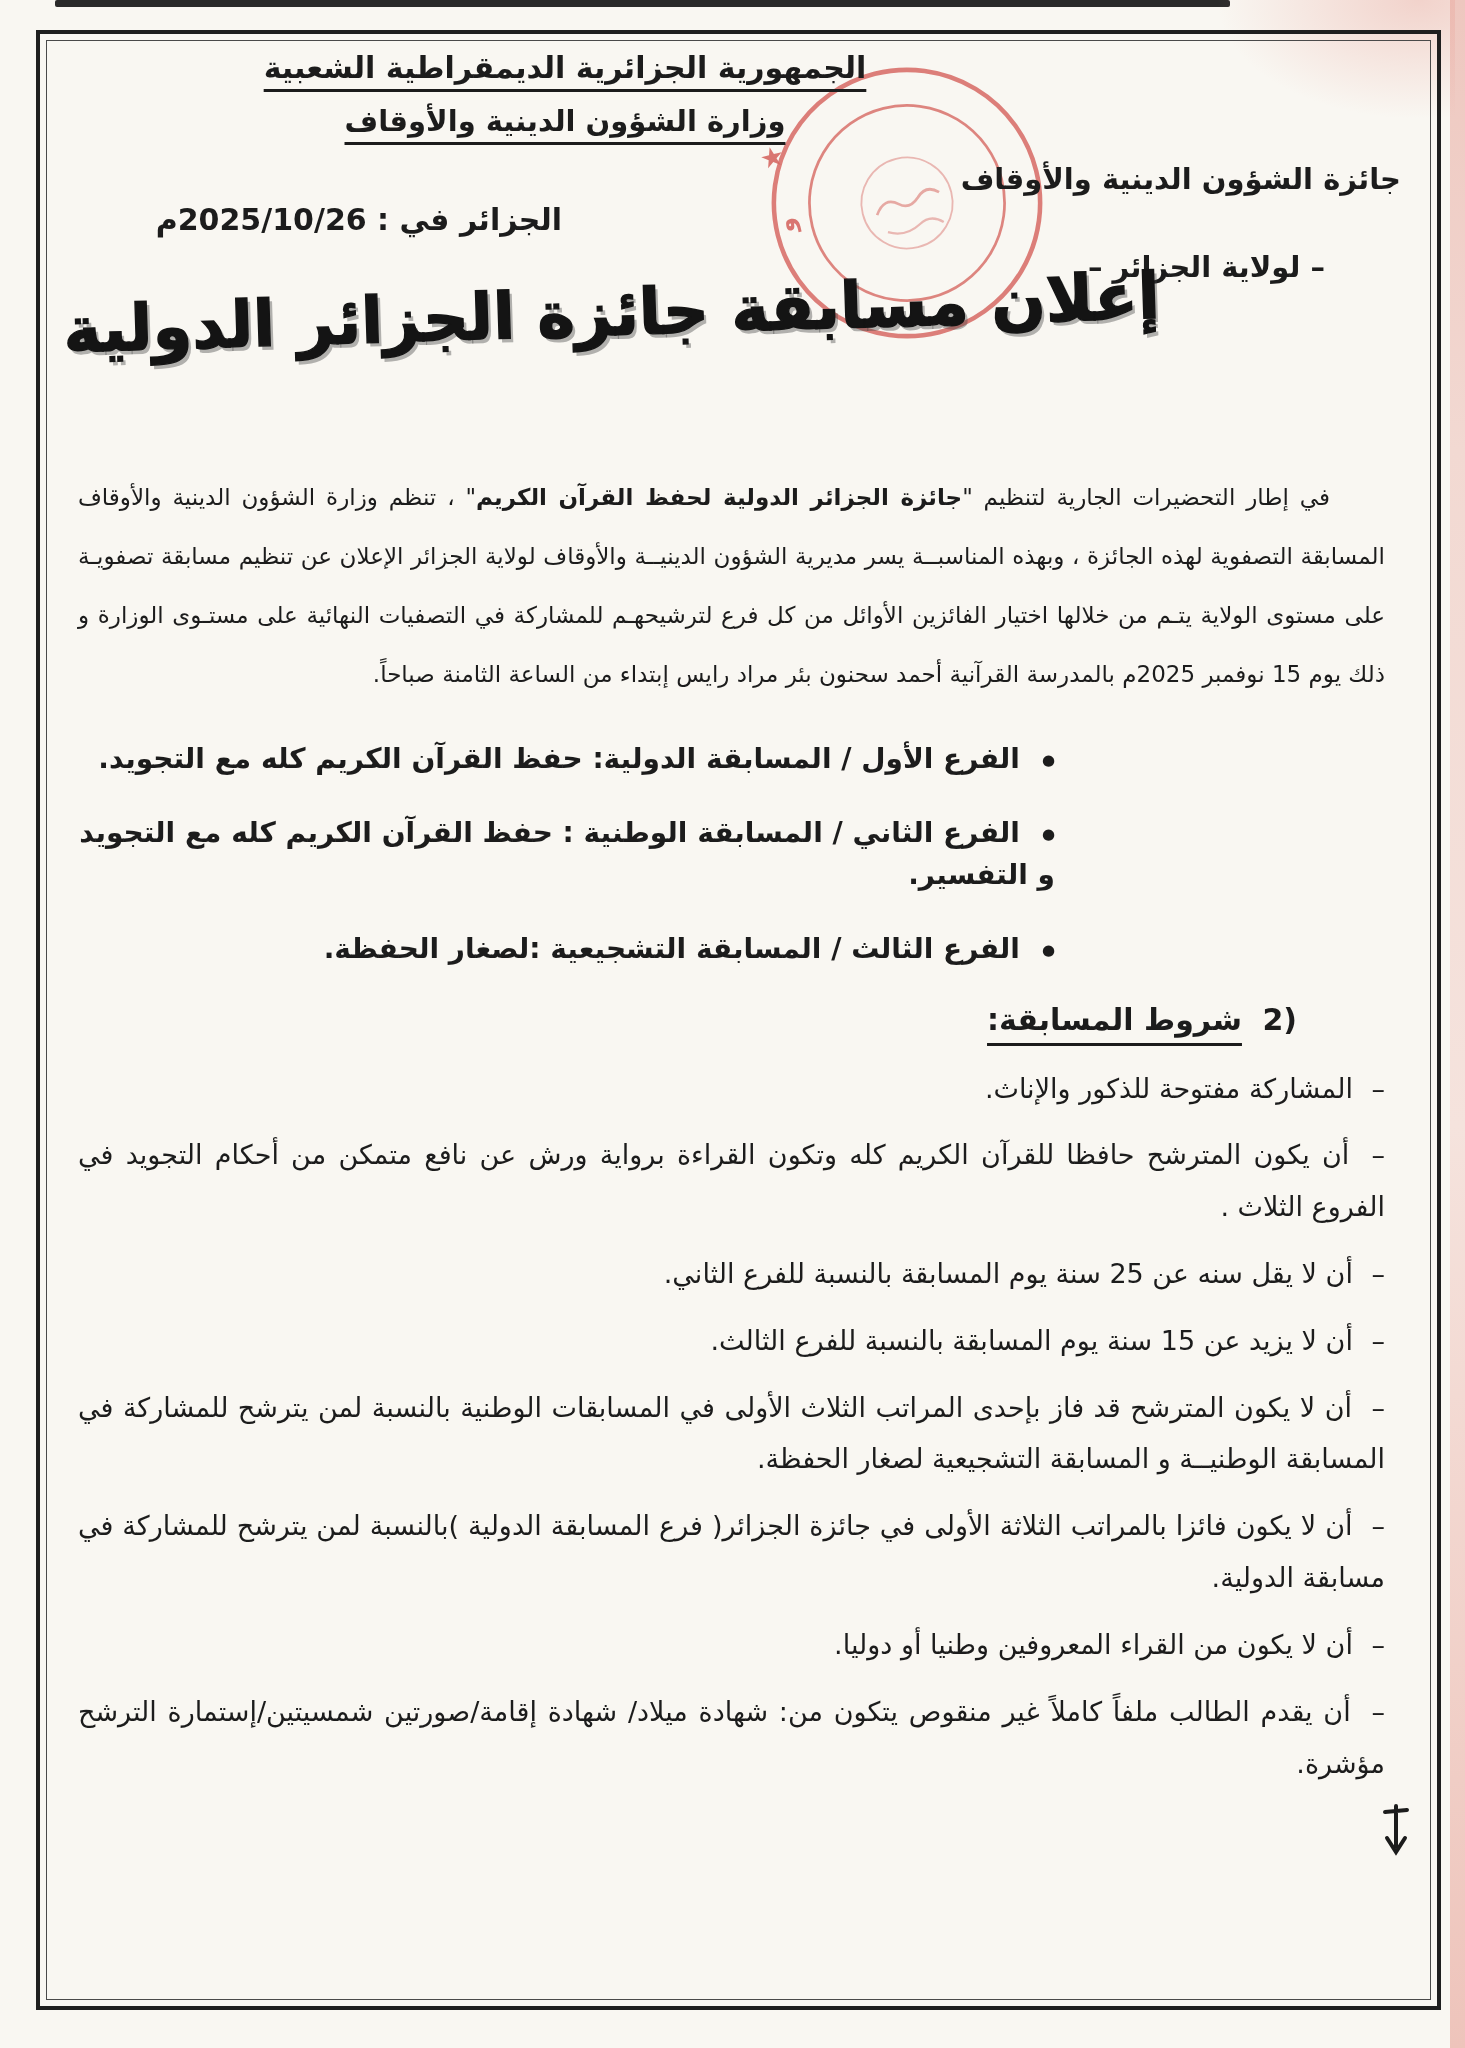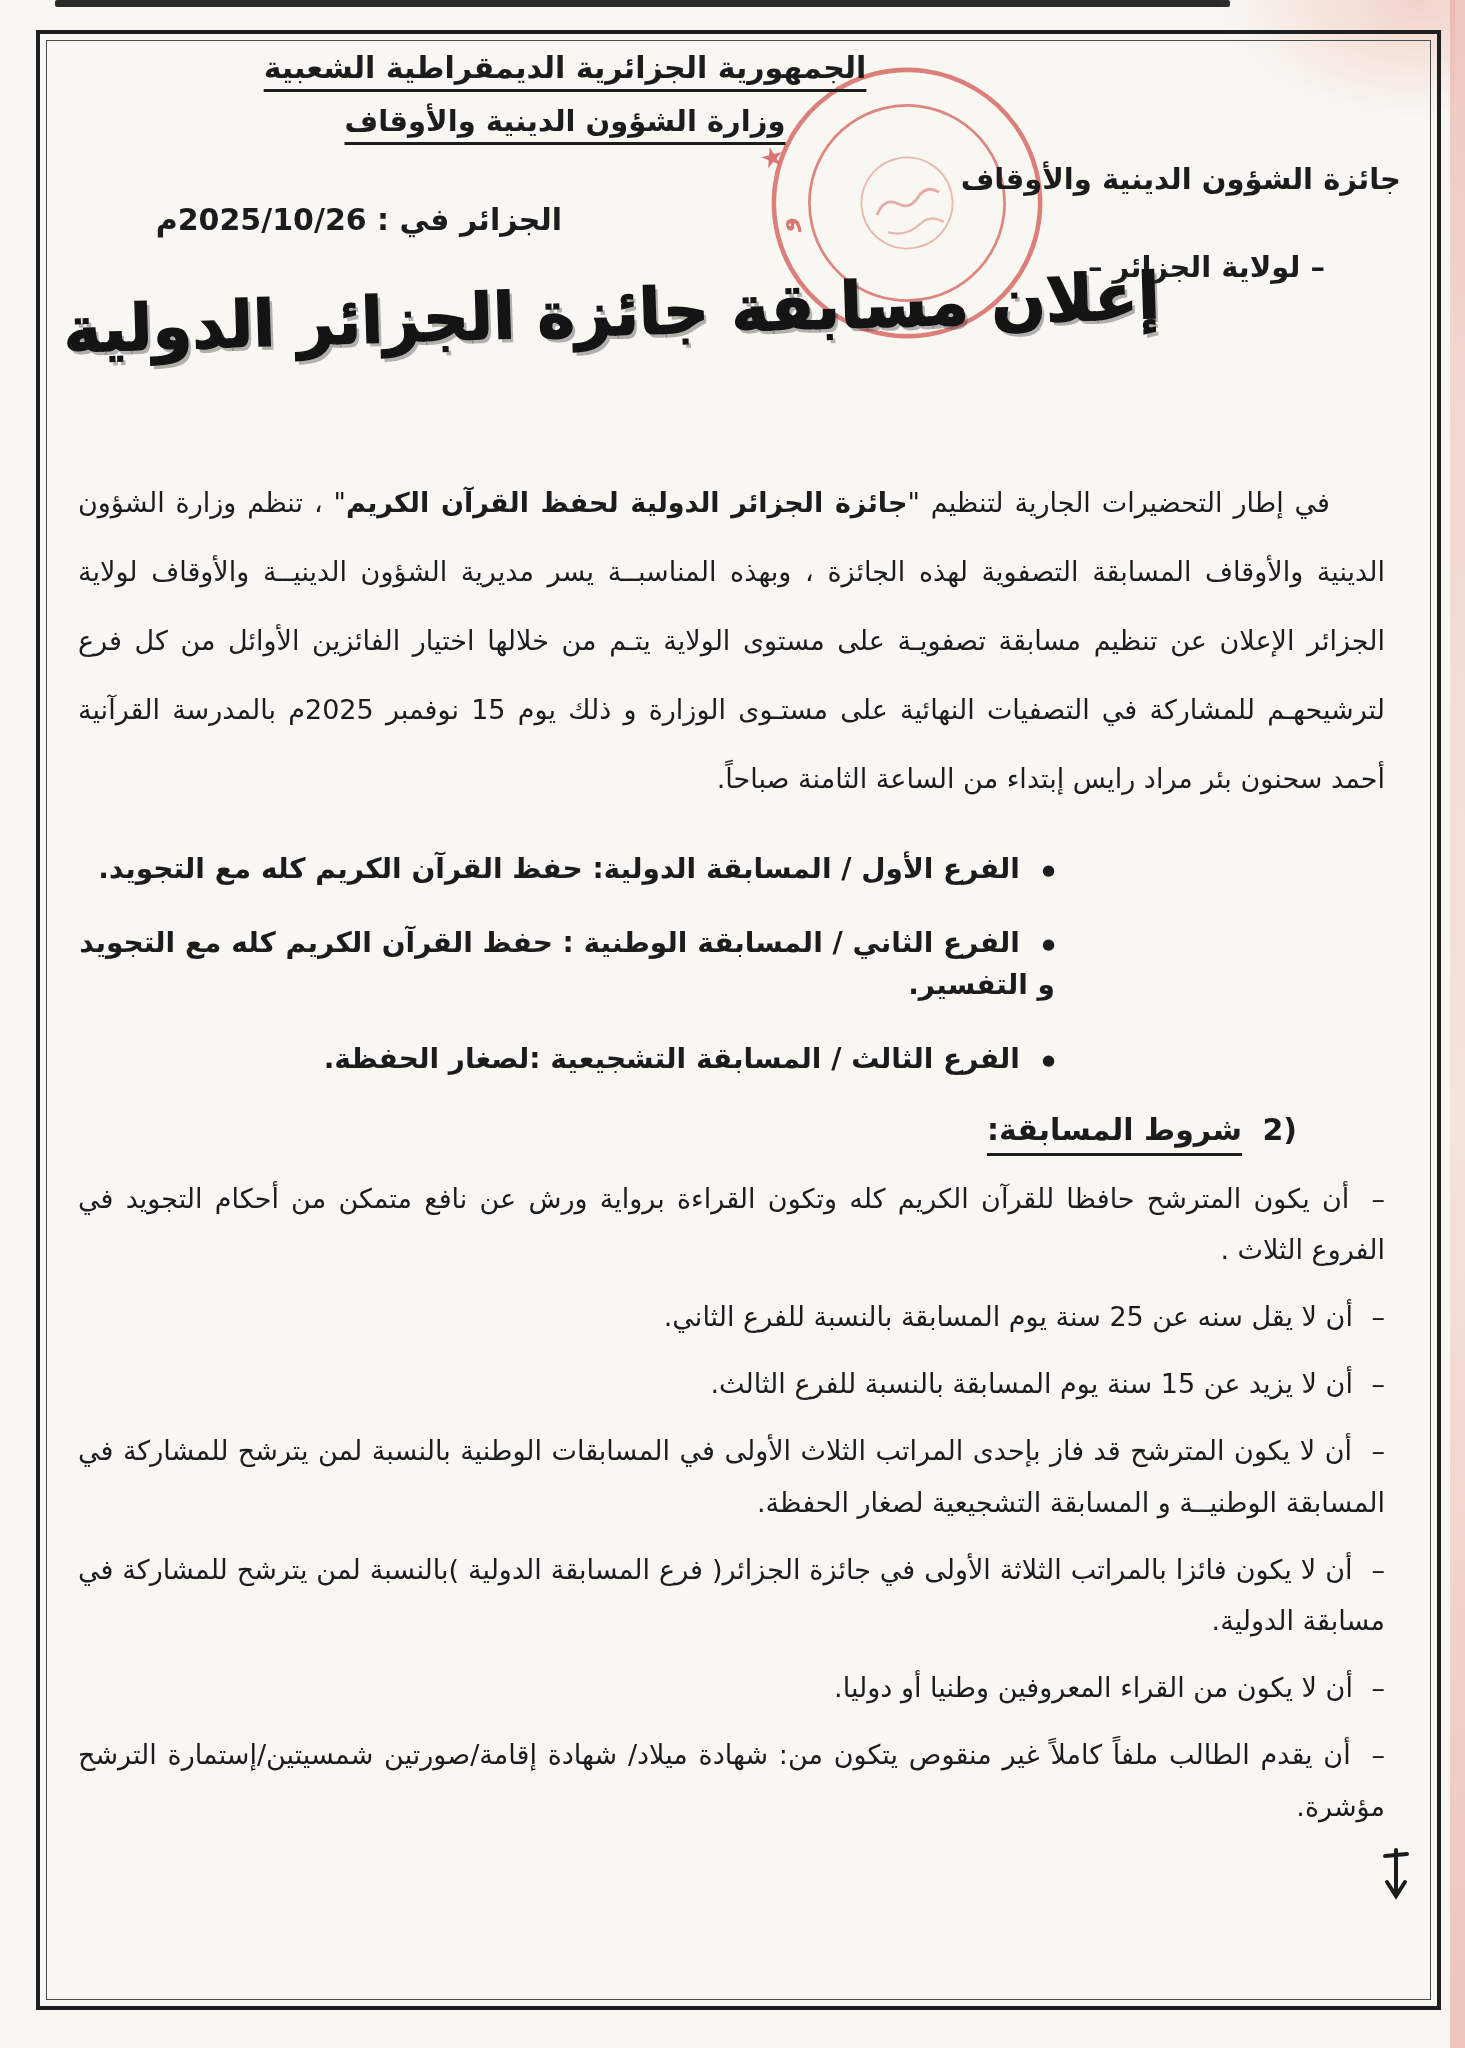--- a/index.html
+++ b/index.html
@@ -68,21 +68,21 @@
     color:#141414;
     -webkit-text-stroke:1.4px #141414;
     text-shadow:3px 4px 0 rgba(70,70,70,.4);
     white-space:nowrap;
   }
 
   
   .body-col{ position:absolute; top:468px; right:80px; left:78px; }
 
   .intro{
-    font-size:27px; line-height:2.56;
+    font-size:23px; line-height:2.56;
     text-align:justify; text-align-last:right;
     text-indent:55px;
   }
   .intro .b{ font-weight:bold; }
 
   .section-heading{
     margin-top:16px; padding-right:88px;
     font-size:30px; font-weight:bold;
   }
   .section-heading .sec-num{ display:inline-block; direction:ltr; margin-left:10px; }
@@ -164,20 +164,21 @@
       <li>الفرع الثاني / المسابقة الوطنية : حفظ القرآن الكريم كله مع التجويد و التفسير.</li>
       <li>الفرع الثالث / المسابقة التشجيعية :لصغار الحفظة.</li>
     </ul>
 
     <div class="section-heading second">
       <span class="sec-num">2)</span>
       <span class="sec-text">شروط المسابقة:</span>
     </div>
 
     <ul class="conditions">
+      <li>المشاركة مفتوحة للذكور والإناث.</li>
       <li>أن يكون المترشح حافظا للقرآن الكريم كله وتكون القراءة برواية ورش عن نافع متمكن من أحكام التجويد في الفروع الثلاث .</li>
       <li>أن لا يقل سنه عن 25 سنة يوم المسابقة بالنسبة للفرع الثاني.</li>
       <li>أن لا يزيد عن 15 سنة يوم المسابقة بالنسبة للفرع الثالث.</li>
       <li>أن لا يكون المترشح قد فاز بإحدى المراتب الثلاث الأولى في المسابقات الوطنية بالنسبة لمن يترشح للمشاركة في المسابقة الوطنيــة و المسابقة التشجيعية لصغار الحفظة.</li>
       <li>أن لا يكون فائزا بالمراتب الثلاثة الأولى في جائزة الجزائر( فرع المسابقة الدولية )بالنسبة لمن يترشح للمشاركة في مسابقة الدولية.</li>
       <li>أن لا يكون من القراء المعروفين وطنيا أو دوليا.</li>
       <li>أن يقدم الطالب ملفاً كاملاً غير منقوص يتكون من: شهادة ميلاد/ شهادة إقامة/صورتين شمسيتين/إستمارة الترشح مؤشرة.</li>
     </ul>
 
     <div class="footnote">

